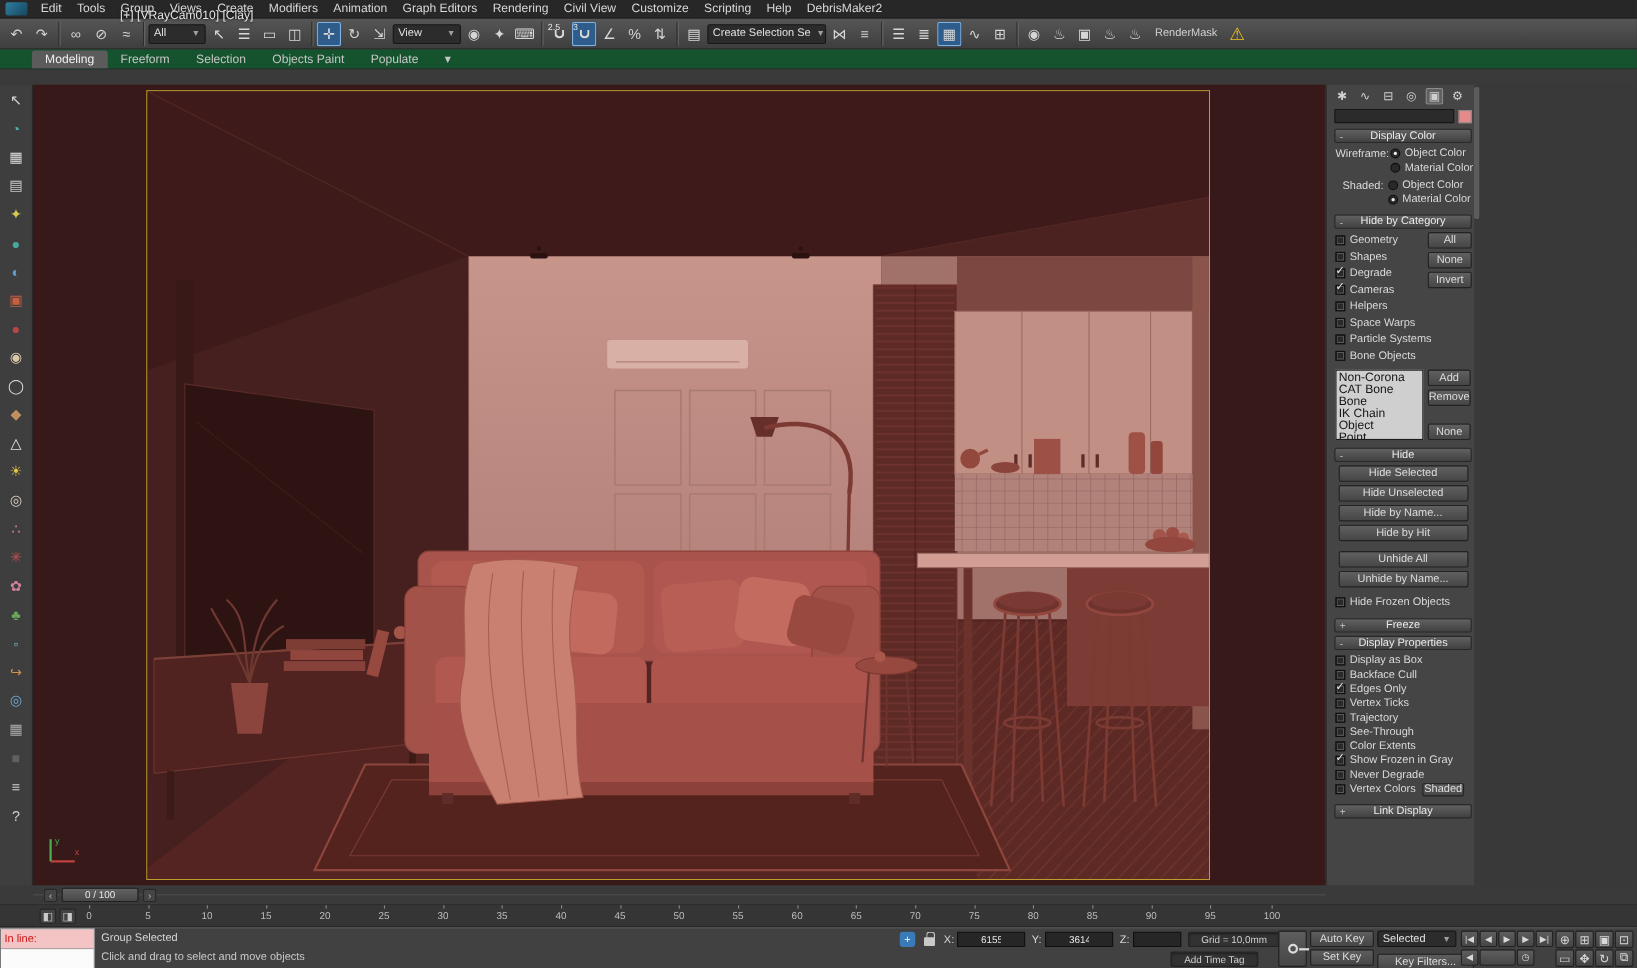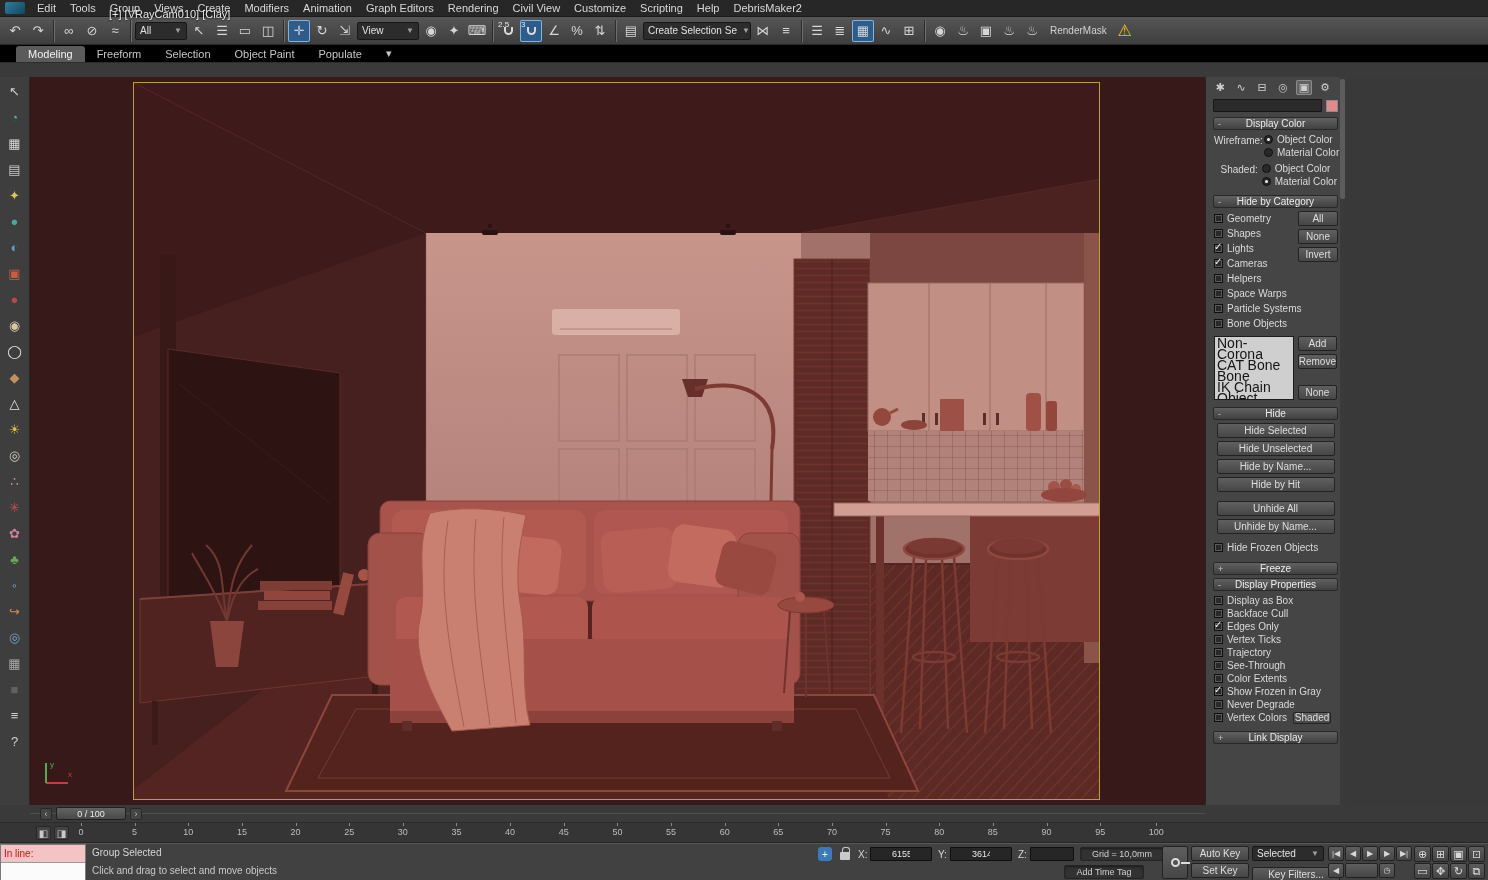--- a/index.html
+++ b/index.html
@@ -18,21 +18,21 @@
 .tbsep{width:1px;height:22px;background:#2d2d2d;box-shadow:1px 0 0 #6d6d6d;margin:0 3px;flex:none}
 .dd{height:18px;background:#2c2c2c;border:1px solid #171717;border-radius:2px;color:#e2e2e2;font-size:10px;display:flex;align-items:center;padding:0 4px;gap:5px;flex:none;white-space:nowrap}
 .car{font-size:8px;color:#9f9f9f}
 .magnet{width:9px;height:8px;border:2px solid #d8d8d8;border-top:none;border-radius:0 0 7px 7px}
 .snapnum{position:absolute;left:1px;top:0;font-size:8px;color:#e8e8e8}
 .snapwrap{position:relative}
 .warn{color:#f2c21d;font-size:16px}
 .rmask{color:#d2d2d2;font-size:10px;margin:0 6px;white-space:nowrap}
 
 
-.ribbontabs{position:absolute;top:45px;left:0;right:0;height:18px;background:#000000;border-bottom:1px solid #2d2d2d;display:flex;align-items:flex-end;padding-left:16px;font-size:11px;color:#c6c6c6}
+.ribbontabs{position:absolute;top:45px;left:0;right:0;height:18px;background:#14532d;border-bottom:1px solid #2d2d2d;display:flex;align-items:flex-end;padding-left:29px;font-size:11px;color:#c6c6c6}
 .rtab{padding:2px 12px;border-radius:3px 3px 0 0;white-space:nowrap}
 .rtab.active{background:#5b5b5b;color:#f2f2f2}
 .polybar{position:absolute;top:63px;left:0;right:0;height:14px;background:#303030;border-bottom:1px solid #1f1f1f;color:#cfcfcf;font-size:10px;display:flex;align-items:center;padding-left:10px}
 
 
 .lefttools{position:absolute;top:77px;left:0;width:30px;height:728px;background:#3e3e3e;border-right:1px solid #282828;display:flex;flex-direction:column;align-items:center;padding-top:2px;gap:2px;overflow:hidden}
 .lt{width:24px;height:24px;display:flex;align-items:center;justify-content:center;font-size:13px;border-radius:2px;flex:none}
 
 
 .viewport{position:absolute;left:30px;top:77px;width:1175px;height:728px;background:#38191a;overflow:hidden}
@@ -54,27 +54,27 @@
 .rhead{height:13px;background:linear-gradient(#616161,#414141);border:1px solid #282828;border-radius:2px;display:flex;align-items:center;justify-content:center;position:relative;font-size:10px;color:#ececec}
 .pm{position:absolute;left:4px;font-size:9px;color:#c8c8c8}
 .rbody{padding:3px 1px 4px;position:relative;font-size:10px}
 .cbrow{display:flex;align-items:center;gap:4px;height:15px;white-space:nowrap}
 .cbrow.sm{height:13px}
 .cb{width:9px;height:9px;background:#292929;border:1px solid #0f0f0f;box-shadow:inset 0 0 0 1px #5a5a5a;position:relative;flex:none}
 .cb.on::after{content:"✓";position:absolute;left:-1px;top:-4px;font-size:10px;color:#f2f2f2}
 .rb{width:9px;height:9px;border-radius:50%;background:#292929;border:1px solid #0f0f0f;position:relative;flex:none}
 .rb.on::after{content:"";position:absolute;left:2px;top:2px;width:3px;height:3px;border-radius:50%;background:#efefef}
 .pbtn{height:15px;background:linear-gradient(#606060,#464646);border:1px solid #222;border-radius:2px;color:#dedede;font-size:10px;display:flex;align-items:center;justify-content:center;white-space:nowrap}
-.listbox{background:#cfcfcf;border:1px solid #1c1c1c;color:#151515;font-size:14px;line-height:11px;padding:1px 2px;width:89px;height:64px;overflow:hidden}
+.listbox{background:#cfcfcf;border:1px solid #1c1c1c;color:#151515;font-size:11px;line-height:11px;padding:1px 2px;width:89px;height:64px;overflow:hidden}
 .cp-scroll{position:absolute;right:0;top:0;width:5px;height:728px;background:#3a3a3a}
 .cp-thumb{position:absolute;left:0;top:2px;width:5px;height:120px;background:#5c5c5c;border-radius:2px}
 
 
 .timeslider{position:absolute;left:0;right:0;top:805px;height:18px;background:#3a3a3a;border-bottom:1px solid #2b2b2b}
-.tslider{position:absolute;left:56px;top:2px;width:70px;height:13px;background:linear-gradient(#636363,#484848);border:1px solid #202020;border-radius:2px;color:#e8e8e8;font-size:9px;display:flex;align-items:center;justify-content:center}
+.tslider{position:absolute;left:56px;top:2px;width:70px;height:13px;background:linear-gradient(#636363,#484848);border:1px solid #202020;border-radius:2px;color:#e8e8e8;font-size:9px;display:flex;justify-content:center}
 .tarr{position:absolute;top:3px;width:12px;height:12px;background:#454545;border:1px solid #282828;border-radius:2px;color:#bdbdbd;font-size:9px;display:flex;align-items:center;justify-content:center}
 .ttrack{position:absolute;left:30px;right:283px;top:8px;height:1px;background:#4e4e4e}
 .ruler{position:absolute;left:0;right:0;top:823px;height:20px;background:#353535;border-bottom:1px solid #252525}
 .ticks{position:absolute;left:76px;right:324px;top:4px;display:flex;justify-content:space-between;color:#bdbdbd;font-size:9px}
 .tick{position:relative;text-align:center;min-width:10px}
 .tick::before{content:"";position:absolute;left:50%;top:-4px;width:1px;height:3px;background:#8a8a8a}
 .rl-btn{position:absolute;top:3px;width:15px;height:14px;background:#434343;border:1px solid #272727;border-radius:2px;color:#c9c9c9;font-size:10px;display:flex;align-items:center;justify-content:center}
 
 
 .statusbar{position:absolute;left:0;right:0;top:843px;height:37px;background:#414141;border-top:1px solid #585858}
@@ -177,21 +177,21 @@
     <span class="tbi">♨</span>
     <span class="tbi">♨</span>
     <span class="rmask">RenderMask</span>
     <span class="tbi warn">⚠</span>
   </div>
 
   <div class="ribbontabs">
     <span class="rtab active">Modeling</span>
     <span class="rtab">Freeform</span>
     <span class="rtab">Selection</span>
-    <span class="rtab">Object Paint</span>
+    <span class="rtab">Objects Paint</span>
     <span class="rtab">Populate</span>
     <span class="rtab">▾</span>
   </div>
 
   <div class="lefttools">
     <span class="lt" style="color:#d0d0d0">↖</span>
     <span class="lt" style="color:#50b0a8">◔</span>
     <span class="lt" style="color:#d8d8d8">▦</span>
     <span class="lt" style="color:#c8c8c8">▤</span>
     <span class="lt" style="color:#d8c850">✦</span>
@@ -468,21 +468,21 @@
         <div class="cbrow">
             <span class="cb"></span>
             <span>Geometry</span>
           </div>
         <div class="cbrow">
             <span class="cb"></span>
             <span>Shapes</span>
           </div>
         <div class="cbrow">
             <span class="cb on"></span>
-            <span>Lights</span>
+            <span>Degrade</span>
           </div>
         <div class="cbrow">
             <span class="cb on"></span>
             <span>Cameras</span>
           </div>
         <div class="cbrow">
             <span class="cb"></span>
             <span>Helpers</span>
           </div>
         <div class="cbrow">

